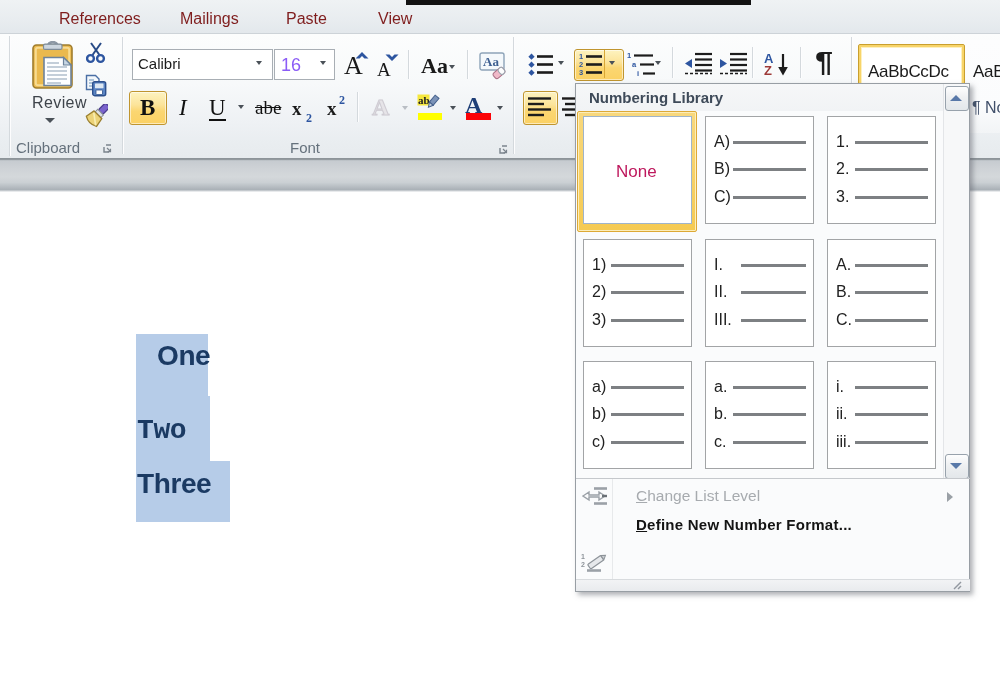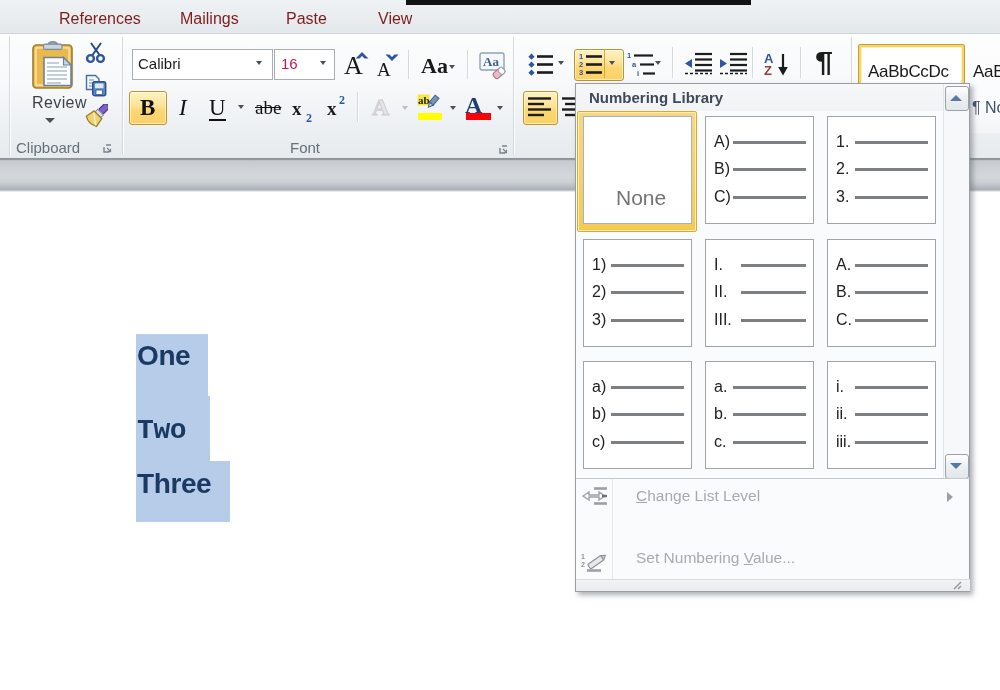--- a/index.html
+++ b/index.html
@@ -107,21 +107,21 @@
   <span class="grplabel" style="left:16px;top:139px;">Clipboard</span>
   <svg class="launcher" style="left:103px;top:144px;" viewBox="0 0 10 10">
     <path d="M1 1 v-0 h0 M1 3 v5 h5 M3 1 h5 v0" fill="none" stroke="#7b848d" stroke-width="1.4"></path>
     <path d="M4 4 l3.5 3.5 M7.5 4.8 v2.9 h-2.9" fill="none" stroke="#7b848d" stroke-width="1.2"></path>
   </svg>
 
   <div class="combo" style="left:132px;top:49px;width:139px;height:29px;"></div>
   <span class="abs" style="left:138px;top:55px;font-size:15px;color:#1c1c1c;">Calibri</span>
   <div class="chev" style="left:256px;top:61px;"></div>
   <div class="combo" style="left:274px;top:49px;width:59px;height:29px;"></div>
-  <span class="abs" style="left:281px;top:55px;font-size:15px;color:#be185d;">16</span>
+  <span class="abs" style="left:281px;top:55px;font-size:18px;color:#8b5cf6;">16</span>
   <div class="chev" style="left:320px;top:61px;"></div>
   <span class="abs" style="left:344px;top:53px;font-family:'Liberation Serif',serif;font-size:26px;line-height:1;color:#1a1a1a;">A</span>
   <svg class="abs" style="left:355px;top:51px;" width="14" height="8" viewBox="0 0 14 8">
       <path d="M0.5 7.5 L7 1 L13.5 7.5 L9.5 7.5 L7 5 L4.5 7.5 z" fill="#2d55a0"></path>
     </svg>
   <span class="abs" style="left:377px;top:60px;font-family:'Liberation Serif',serif;font-size:19px;line-height:1;color:#1a1a1a;">A</span>
   <svg class="abs" style="left:385px;top:54px;" width="14" height="8" viewBox="0 0 14 8">
       <path d="M0.5 0.5 L7 7 L13.5 0.5 L9.5 0.5 L7 3 L4.5 0.5 z" fill="#2d55a0"></path>
     </svg>
   <div class="vsep" style="left:408px;top:50px;height:29px;"></div>
@@ -265,40 +265,40 @@
   <div class="abs" style="left:858px;top:44px;width:105px;height:42px;border:1px solid #c99f2e;border-radius:2px;background:#fff;box-shadow:inset 0 0 0 2px #f7d469,inset 0 0 0 3px #fdf0c0;"></div>
   <span class="abs" style="left:868px;top:62px;font-size:17px;color:#1a1a1a;letter-spacing:-0.3px;">AaBbCcDc</span>
   <span class="abs" style="left:973px;top:62px;font-size:17px;color:#1a1a1a;letter-spacing:-0.3px;">AaB</span>
   <span class="abs" style="left:972px;top:99px;font-size:16px;color:#41506a;">¶ No</span>
 
   <div class="abs" id="band"></div>
   <div class="abs" id="doc"></div>
   <div class="sel" style="left:136px;top:334px;width:72px;height:62px;"></div>
   <div class="sel" style="left:136px;top:396px;width:74px;height:65px;"></div>
   <div class="sel" style="left:136px;top:461px;width:94px;height:61px;"></div>
-  <div class="dtext" style="left:137px;top:342px;">One</div>
+  <div class="dtext" style="left:137px;top:342px;padding-left:20px;">One</div>
   <div class="dtext" style="left:137px;top:417px;font-family:Liberation Mono, monospace;">Two</div>
   <div class="dtext" style="left:137px;top:470px;">Three</div>
 
   <div class="abs" id="panel">
     <div id="panelhead">
         <span>Numbering Library</span>
       </div>
 
     <div class="abs" style="left:367px;top:0px;width:25px;height:394px;background:#f7f8f9;border-left:1px solid #e3e5e8;"></div>
     <div class="sbtn" style="top:2px;">
         <div class="tri-up"></div>
       </div>
     <div class="sbtn" style="top:370px;">
         <div class="tri-dn"></div>
       </div>
 
     <div class="abs" style="left:1px;top:27px;width:118px;height:119px;border:1px solid #dda935;border-radius:2px;background:linear-gradient(180deg,#f8d87d,#f5ca52);box-shadow:inset 0 0 0 1px #fcedba;"></div>
     <div class="cell" style="left:7px;top:32px;border-color:#9fb4ca;"></div>
-    <span class="abs" style="left:40px;top:78px;font-size:21px;color:#737373;margin-top:24px;">None</span>
+    <span class="abs" style="left:40px;top:78px;font-size:17px;color:#be185d;">None</span>
     <div class="cell" style="left:129px;top:32px;"></div>
     <div class="cell" style="left:251px;top:32px;"></div>
     <div class="cell" style="left:7px;top:155px;"></div>
     <div class="cell" style="left:129px;top:155px;"></div>
     <div class="cell" style="left:251px;top:155px;"></div>
     <div class="cell" style="left:7px;top:277px;"></div>
     <div class="cell" style="left:129px;top:277px;"></div>
     <div class="cell" style="left:251px;top:277px;"></div>
 
     <span class="mk" style="left:138px;top:50px;">A)</span>
@@ -357,32 +357,32 @@
           <line x1="12" y1="17.5" x2="25" y2="17.5"></line>
         </g>
       <path d="M1 10 l6 -4 v3 h10 v-3 l6 4 l-6 4 v-3 h-10 v3 z" fill="none" stroke="#9ba1a7" stroke-width="1.4"></path>
       <line x1="20" y1="10" x2="25" y2="10" stroke="#6a7076" stroke-width="2.4"></line>
     </svg>
     <div class="abs" style="left:36px;top:395px;width:1px;height:100px;background:#e7e9eb;"></div>
     <span class="mi dis" style="top:403px;"><span class="mtick">C</span>hange List Level</span>
     <svg class="abs" style="left:370px;top:407px;" width="8" height="12" viewBox="0 0 8 12">
         <path d="M1 1 L7 6 L1 11 z" fill="#9aa0a6"></path>
       </svg>
+    <span class="mi" style="top:432px;font-weight:bold;font-size:15px;letter-spacing:0.25px;color:#141414;"><span class="mtick">D</span>efine New Number Format...</span>
     <svg class="abs" style="left:5px;top:465px;" width="28" height="24" viewBox="0 0 28 24">
       <g font-family="Liberation Sans,sans-serif" font-size="7" font-weight="bold" fill="#8d9399">
           <text x="0" y="10">1</text>
           <text x="0" y="18">2</text>
         </g>
       <g transform="rotate(-35 14 14)">
           <rect x="7" y="11" width="16" height="5.5" rx="1" fill="#e6e8eb" stroke="#8d9399" stroke-width="1.2"></rect>
           <path d="M23 11 l4 2.7 l-4 2.8 z" fill="#c9cdd1" stroke="#8d9399"></path>
         </g>
       <line x1="6" y1="21.5" x2="20" y2="21.5" stroke="#9ba1a7" stroke-width="2.6"></line>
     </svg>
-    <span class="mi dis" style="top:465px;">Set Numbering <span class="mtick">V</span>alue...</span>
     <div class="abs" style="left:0px;top:495px;width:394px;height:1px;background:#d8dbde;"></div>
     <div class="abs" style="left:0px;top:496px;width:394px;height:11px;background:linear-gradient(180deg,#f2f3f5,#e9ebee);"></div>
     <svg class="abs" style="left:372px;top:496px;" width="14" height="10" viewBox="0 0 14 10">
       <g stroke="#9298a0" stroke-width="1.5">
           <line x1="6" y1="9" x2="13" y2="2"></line>
           <line x1="10" y1="9" x2="13" y2="6"></line>
         </g>
     </svg>
   </div>
 </div>

